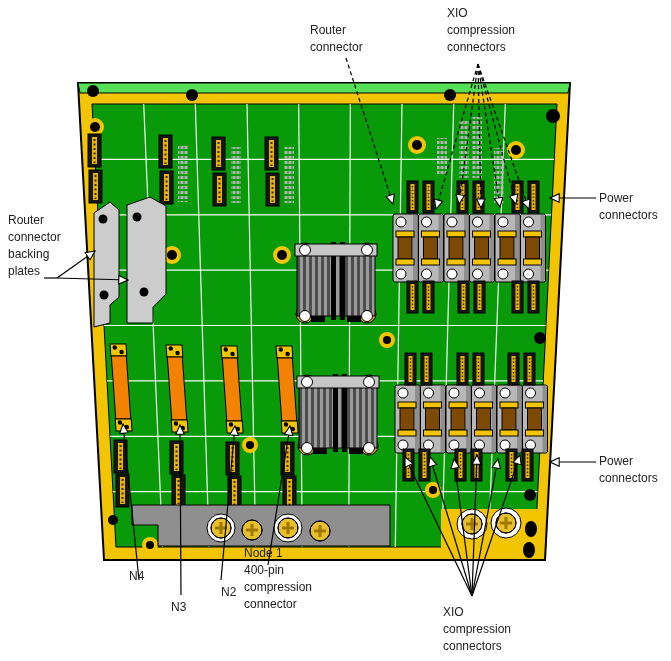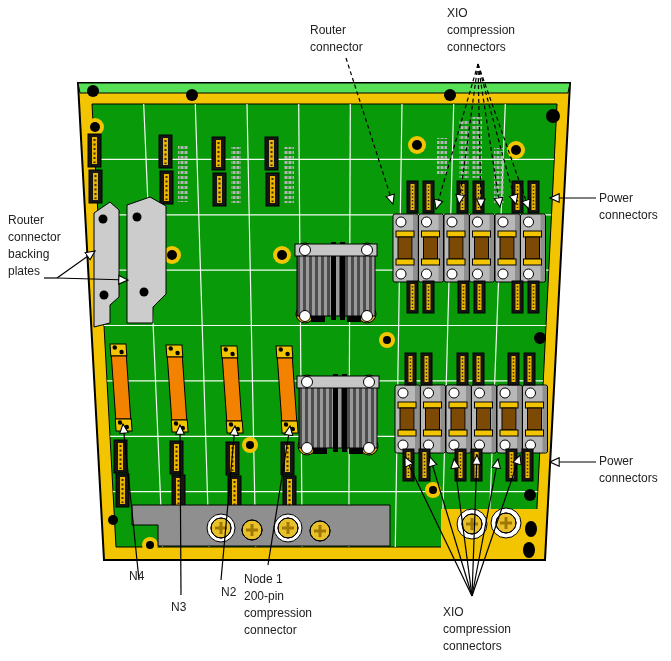--- a/index.html
+++ b/index.html
@@ -362,20 +362,20 @@
 </div>
 <div class="lbl" style="left:129px;top:568px">
   <span>N4</span>
 </div>
 <div class="lbl" style="left:171px;top:599px">
   <span>N3</span>
 </div>
 <div class="lbl" style="left:221px;top:584px">
   <span>N2</span>
 </div>
-<div class="lbl" style="left:244px;top:571px">
+<div class="lbl" style="left:244px;top:545px">
   <span>Node 1</span>
-  <span>200-pin</span>
+  <span>400-pin</span>
   <span>compression</span>
   <span>connector</span>
 </div>
 
 </div>
 
 </body></html>

